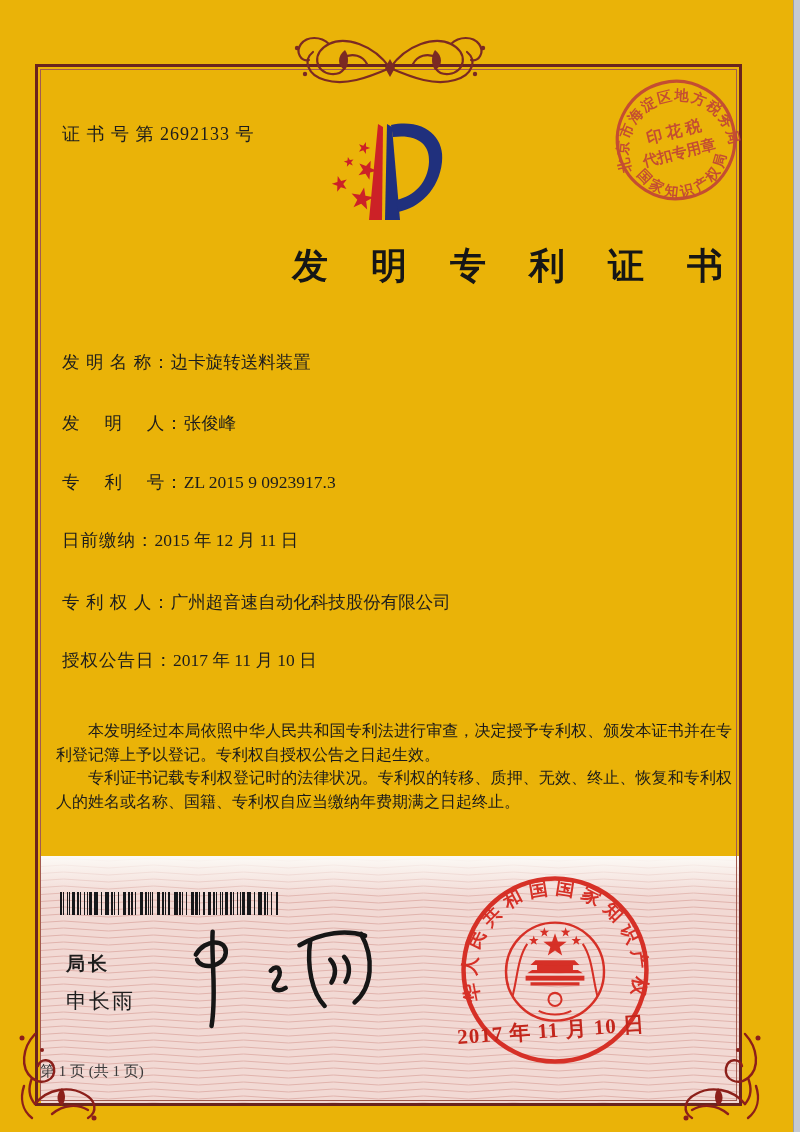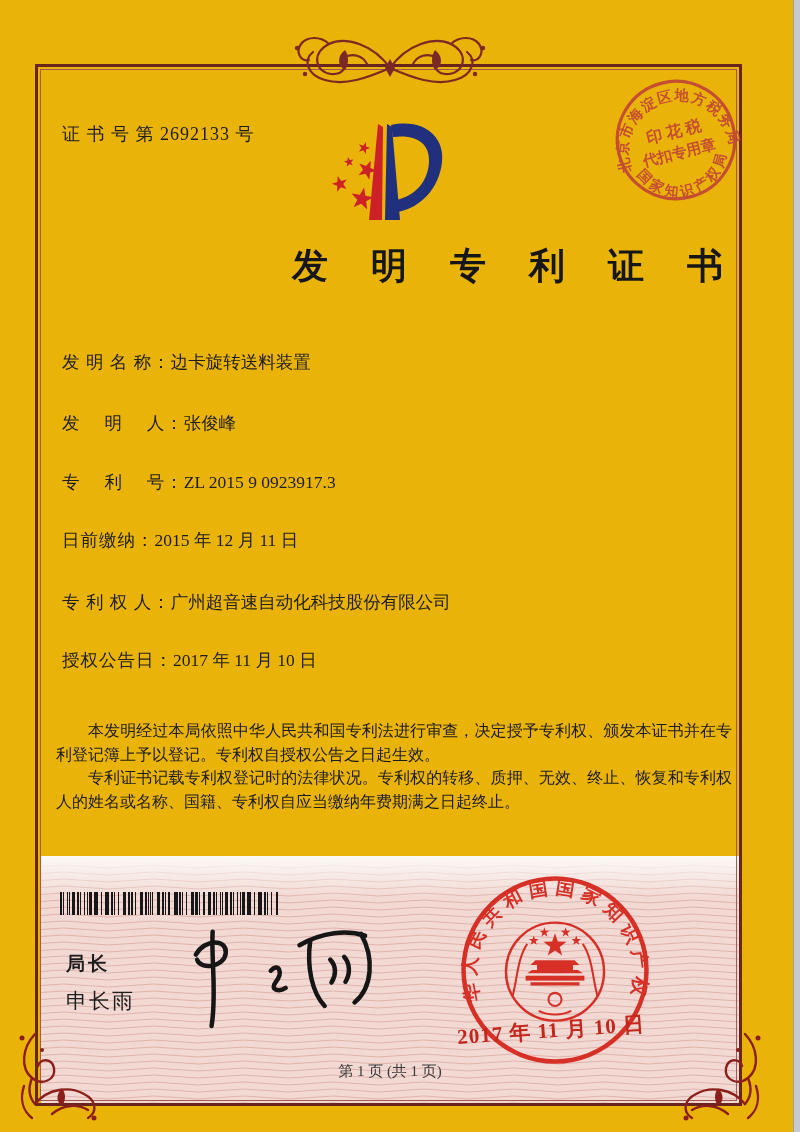--- a/index.html
+++ b/index.html
@@ -53,21 +53,21 @@
       repeating-linear-gradient(90deg,#17171a 0 2px,rgba(0,0,0,0) 2px 3px,#17171a 3px 4px,rgba(0,0,0,0) 4px 7px,#17171a 7px 8px,rgba(0,0,0,0) 8px 12px,#17171a 12px 15px,rgba(0,0,0,0) 15px 17px),
       repeating-linear-gradient(90deg,#17171a 0 1px,rgba(0,0,0,0) 1px 9px);
   }
   .commissioner-title { position:absolute; left:66px; top:951px; font-size:19px; letter-spacing:3px; z-index:3;font-weight:bold; }
   .commissioner-name  { position:absolute; left:66px; top:987px; font-size:21px; letter-spacing:2px; z-index:3; }
   .signature { position:absolute; left:185px; top:920px; width:200px; height:110px;
     transform:rotate(-3deg); z-index:4; }
   .seal { position:absolute; left:457px; top:872px; width:196px; height:196px; z-index:4; opacity:.95; }
   .seal-date { position:absolute; left:457px; top:1016px; width:200px; font-size:21px; font-weight:700;
     color:#c3261c; letter-spacing:1px; transform:rotate(-4deg); z-index:5; white-space:nowrap; }
-  .page-footer { position:absolute; left:40px; top:1062px; width:700px; text-align:center;
+  .page-footer { position:absolute; left:40px; top:1062px; width:700px; text-align:left;
     font-size:15px; color:#3a3a3a; z-index:5; }
 </style>
 </head>
 <body>
 
 <div class="sheet">
 
   <div class="pink-band">
     <svg width="698" height="247">
       <defs>

